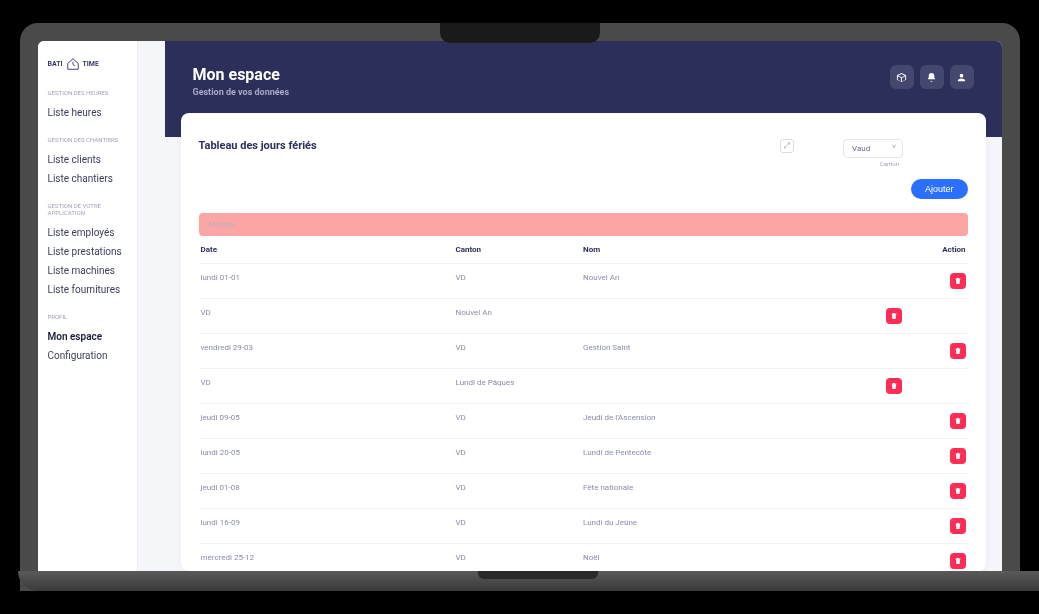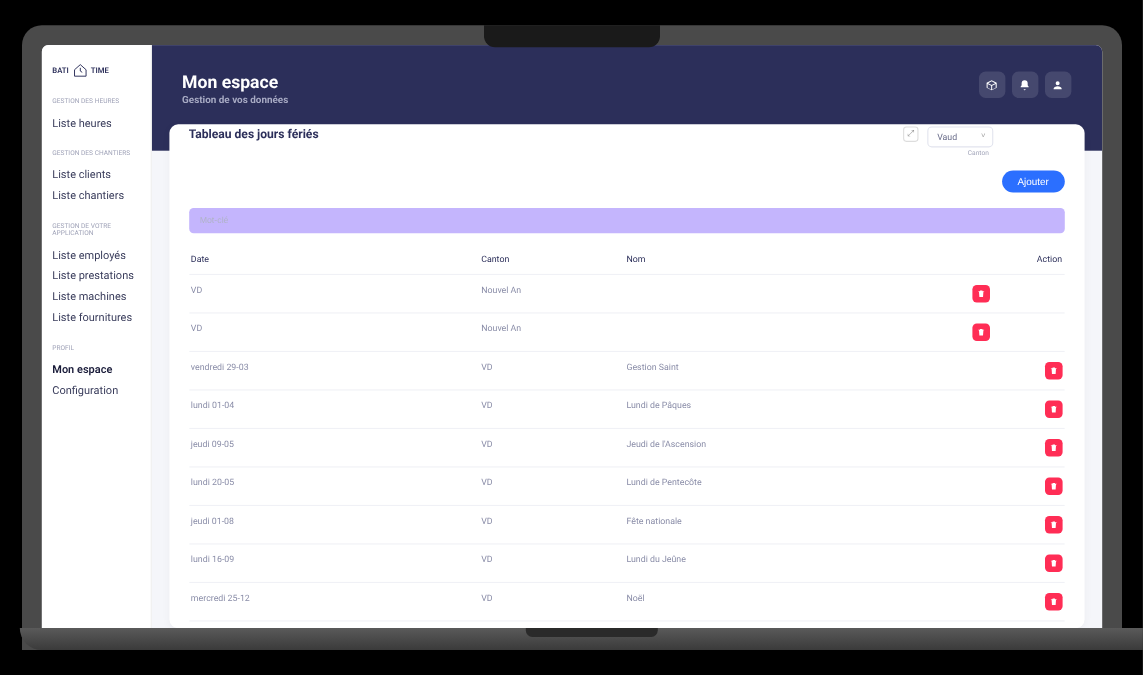--- a/index.html
+++ b/index.html
@@ -31,20 +31,21 @@
       border-radius: 0 0 10px 10px;
       z-index: 100;
     }
     .screen {
       width: 100%;
       height: 530px;
       background: #f5f6fa;
       border-radius: 6px 6px 0 0;
       overflow: hidden;
       display: flex;
+      gap: 27px;
     }
     .laptop-base {
       width: 1039px;
       height: 20px;
       background: linear-gradient(180deg, #5a5a5a 0%, #3a3a3a 100%);
       margin-left: -19.5px;
       border-radius: 0 0 40px 40px;
       position: relative;
     }
     .laptop-base::before {
@@ -116,21 +117,21 @@
       display: flex;
       align-items: center;
       justify-content: center;
       cursor: pointer;
     }
     .icon-btn svg { width: 11px; height: 11px; fill: #fff; }
     .card {
       background: #fff;
       margin: -24px 16px 0;
       border-radius: 8px;
-      padding: 2px 18px 0;
+      padding: 26px 18px 0;
       flex: 1;
       overflow: hidden;
       display: flex;
       flex-direction: column;
       box-shadow: 0 2px 8px rgba(0,0,0,0.04);
     }
     .card-header {
       display: flex;
       justify-content: space-between;
       align-items: flex-start;
@@ -150,20 +151,21 @@
     .canton-select {
       border: 1px solid #e2e4ee;
       border-radius: 4px;
       padding: 4px 20px 4px 8px;
       font-size: 8px;
       color: #6a6d8a;
       background: #fff;
       position: relative;
       min-width: 60px;
       cursor: pointer;
+      margin-left: 41px;
     }
     .canton-select::after {
       content: '˅';
       position: absolute;
       right: 6px;
       top: 3px;
       font-size: 7px;
       color: #999;
     }
     .select-label { font-size: 6px; color: #a0a3b8; margin-top: 2px; text-align: right; padding-right: 4px; }
@@ -174,37 +176,36 @@
       border-radius: 16px;
       padding: 5px 14px;
       font-size: 9px;
       font-weight: 500;
       cursor: pointer;
       margin-top: 40px;
     }
     .search-input {
       width: 100%;
       border: none;
-      background: #c4b5fd;
+      background: #fca5a5;
       border-radius: 4px;
       padding: 7px 10px;
       font-size: 8px;
       color: #555;
-      margin-bottom: 10px;
     }
     .search-input::placeholder { color: #b0b3c8; }
     .table { width: 100%; flex: 1; overflow-y: auto; }
     .table-header, .table-row {
       display: grid;
       grid-template-columns: 1.6fr 0.8fr 2fr 0.4fr;
       padding: 9px 2px;
       font-size: 8px;
       border-bottom: 1px solid #f0f1f6;
     }
-    .table-header { color: #2c2f5a; font-weight: 400; }
+    .table-header { color: #2c2f5a; font-weight: 700; }
     .table-row { color: #8a8da8; }
     .col-action { text-align: right; }
     .delete-btn {
       width: 16px; height: 16px;
       background: #ff2d55;
       border-radius: 4px;
       display: inline-flex;
       align-items: center;
       justify-content: center;
       cursor: pointer;
@@ -286,20 +287,21 @@
 
         <div class="table">
           <div class="table-header">
             <div>Date</div>
             <div>Canton</div>
             <div>Nom</div>
             <div class="col-action">Action</div>
           </div>
           <div id="table-body">
               <div class="table-row">
+    <div>lundi 01-01</div>
     <div>VD</div>
     <div>Nouvel An</div>
     <div class="col-action">
       <span class="delete-btn">
         <svg viewBox="0 0 24 24">
                       <path d="M6 7h12l-1 14H7L6 7zm3-4h6l1 2H8l1-2zM4 5h16v2H4z"></path>
                     </svg>
       </span>
     </div>
               </div>
@@ -320,21 +322,20 @@
     <div>Gestion Saint</div>
     <div class="col-action">
       <span class="delete-btn">
         <svg viewBox="0 0 24 24">
                       <path d="M6 7h12l-1 14H7L6 7zm3-4h6l1 2H8l1-2zM4 5h16v2H4z"></path>
                     </svg>
       </span>
     </div>
               </div>
               <div class="table-row">
-    <div>lundi 01-04</div>
     <div>VD</div>
     <div>Lundi de Pâques</div>
     <div class="col-action">
       <span class="delete-btn">
         <svg viewBox="0 0 24 24">
                       <path d="M6 7h12l-1 14H7L6 7zm3-4h6l1 2H8l1-2zM4 5h16v2H4z"></path>
                     </svg>
       </span>
     </div>
               </div>

